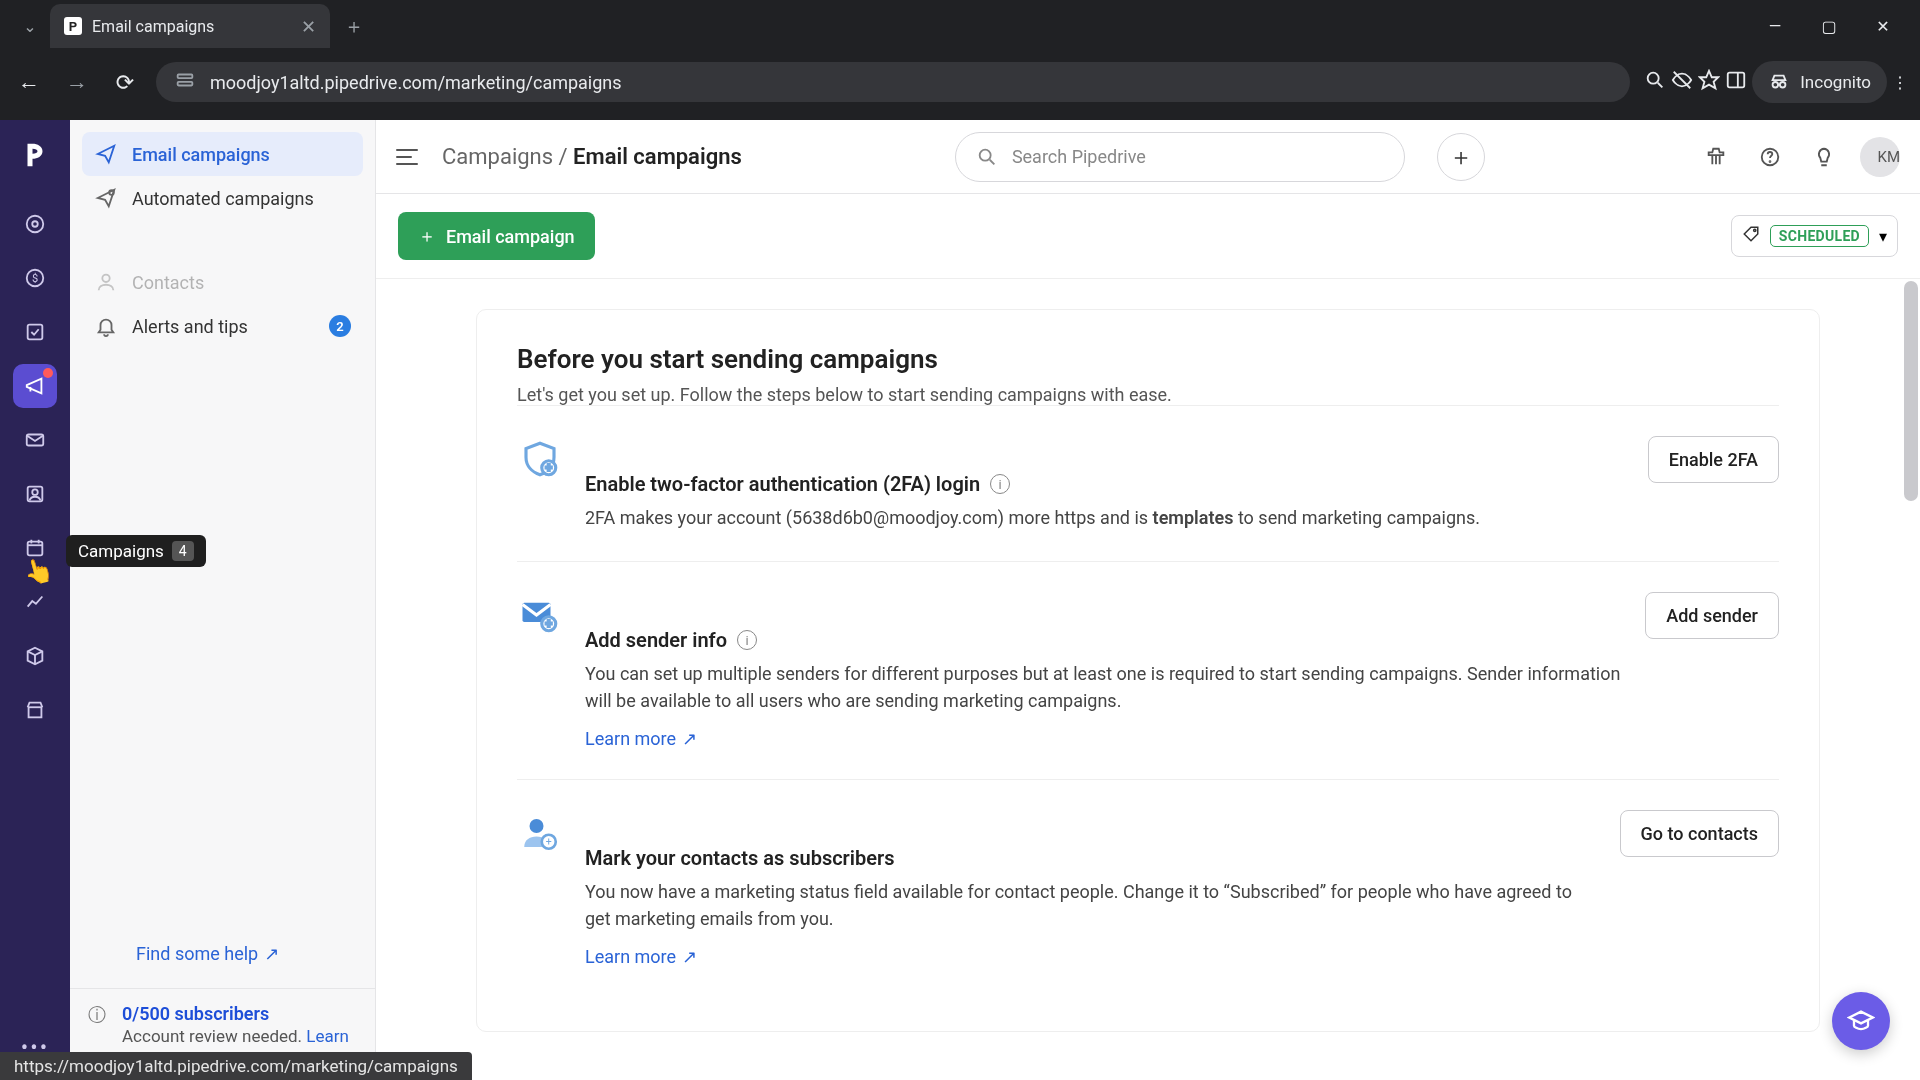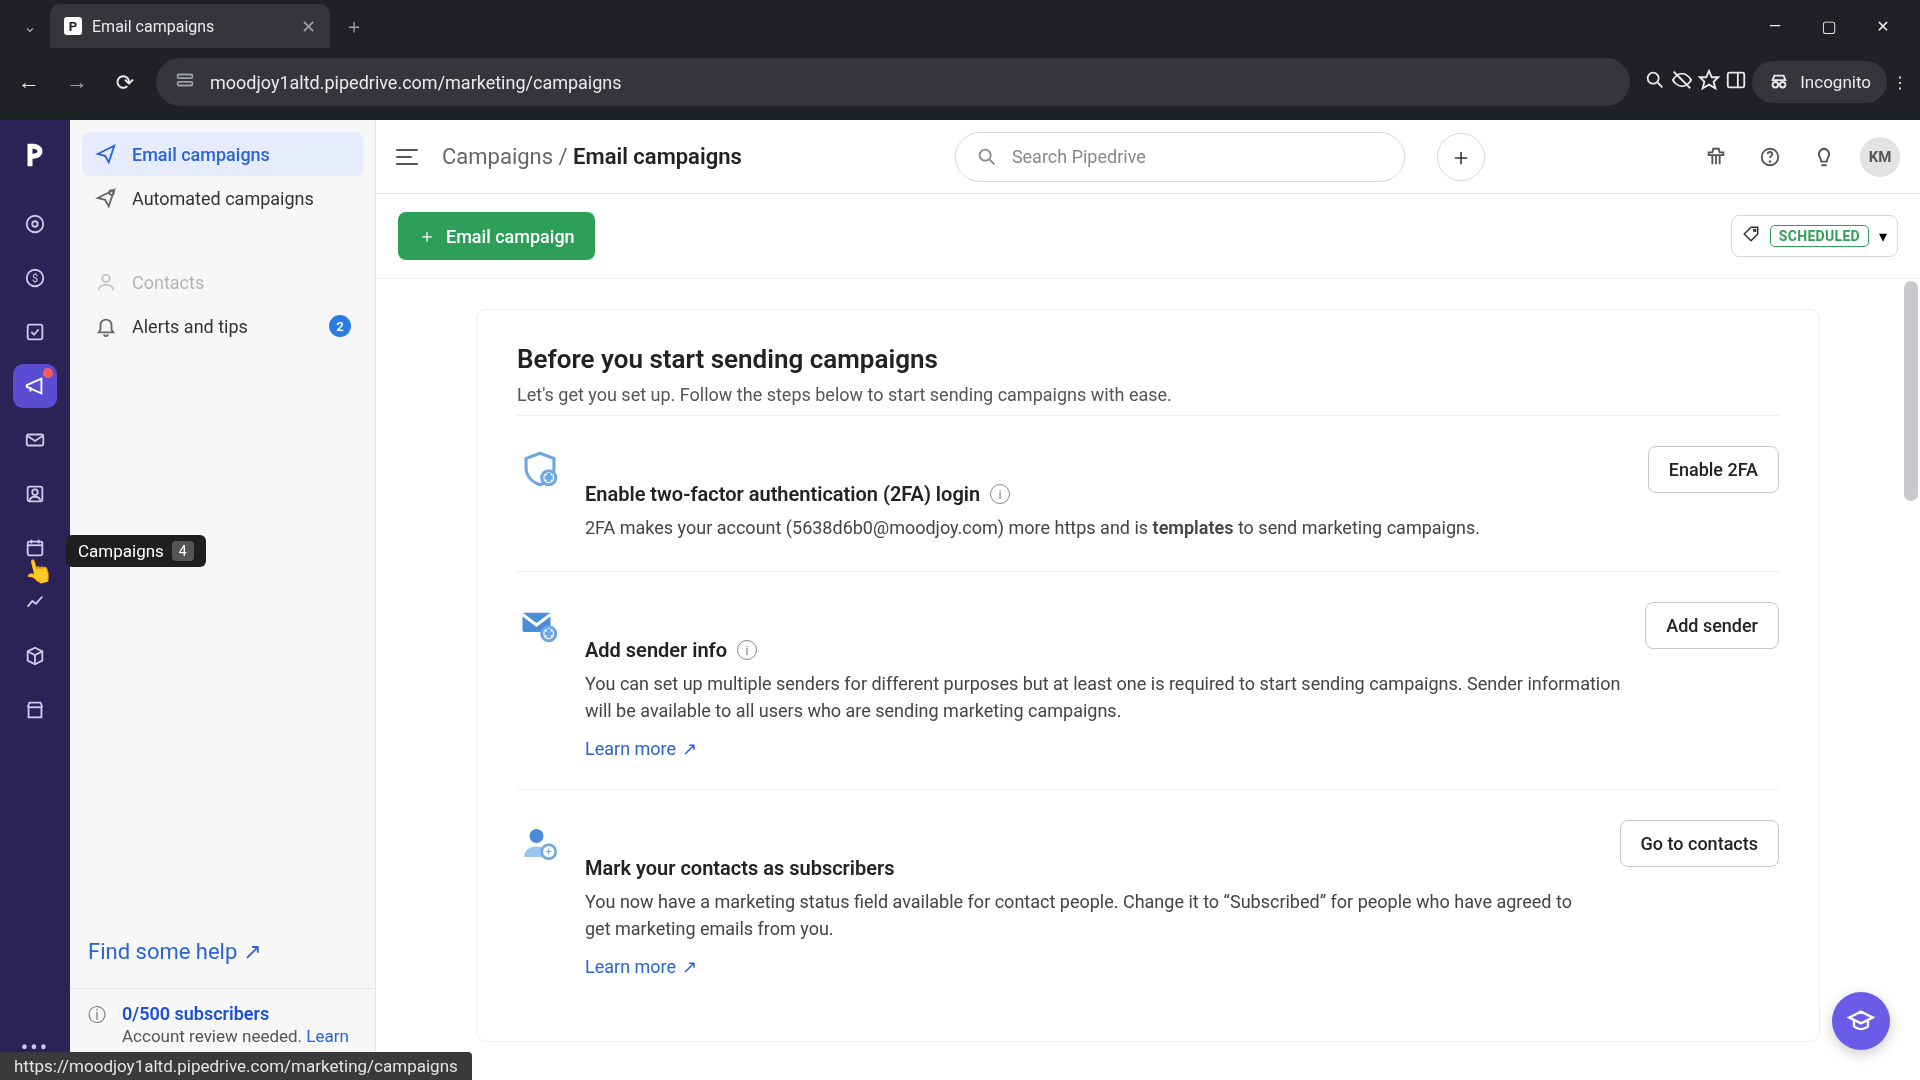--- a/index.html
+++ b/index.html
@@ -11,21 +11,21 @@
 .tab-dropdown { width: 40px; height: 40px; display:flex; align-items:center; justify-content:center; color:#9aa0a6; cursor:pointer;}
 .tab { background: #35363a; border-radius: 10px 10px 0 0; display:flex; align-items:center; padding:0 14px; height:44px; width:280px; gap:10px; color:#e8eaed; font-size:16px;}
 .tab .fav { width:18px; height:18px; background:#fff; border-radius:3px; display:flex; align-items:center; justify-content:center; font-weight:bold; color:#222; font-size:13px;}
 .tab .close { margin-left:auto; color:#9aa0a6; font-size:18px;}
 .newtab { width:36px; height:36px; display:flex; align-items:center; justify-content:center; color:#9aa0a6; font-size:20px; margin-left:6px;}
 .win-controls { margin-left:auto; display:flex; gap:24px; color:#e8eaed; padding-right:12px;}
 .win-controls span { width:30px; text-align:center; font-size:16px;}
 .addr-bar { display:flex; align-items:center; height:60px; padding:0 12px; gap:14px;}
 .addr-bar .navbtn { width:34px; height:34px; display:flex; align-items:center; justify-content:center; color:#9aa0a6; font-size:22px;}
 .addr-bar .navbtn.on { color:#e8eaed;}
-.addr-field { flex:1; background:#35363a; border-radius:24px; height:48px; display:flex; align-items:center; padding:0 18px; color:#e8eaed; font-size:18px; gap:14px;}
+.addr-field { flex:1; background:#35363a; border-radius:24px; height:40px; display:flex; align-items:center; padding:0 18px; color:#e8eaed; font-size:18px; gap:14px;}
 .addr-icons { display:flex; gap:5px; color:#e8eaed; align-items:center;}
 .incog-pill { background:#35363a; border-radius:22px; height:42px; display:flex; align-items:center; padding:0 16px; gap:10px; color:#e8eaed; font-size:17px;}
 
 
 .app { display:flex; height: calc(1080px - 120px); position:relative;}
 
 
 .icon-rail { width:70px; background:#2b2356; display:flex; flex-direction:column; align-items:center; padding-top:14px; gap:10px;}
 .rail-logo { width:42px; height:42px; display:flex; align-items:center; justify-content:center; color:#fff; font-size:26px; font-weight:bold; margin-bottom:16px;}
 .rail-item { width:44px; height:44px; border-radius:10px; display:flex; align-items:center; justify-content:center; position:relative;}
@@ -40,50 +40,50 @@
 
 
 .sub-sidebar { width:306px; background:#f7f7f8; border-right:1px solid #e5e5e7; display:flex; flex-direction:column; position:relative;}
 .sub-items { padding:12px;}
 .sub-item { display:flex; align-items:center; gap:14px; padding:10px 12px; border-radius:8px; font-size:18px; color:#333; cursor:pointer;}
 .sub-item.active { background:#e6ecfb; color:#2a63d6; font-weight:500;}
 .sub-item .i { width:24px; height:24px; display:flex; align-items:center; justify-content:center;}
 .sub-item .bubble { margin-left:auto; background:#2a7de1; color:#fff; border-radius:50%; width:22px; height:22px; font-size:13px; display:flex; align-items:center; justify-content:center; font-weight:600;}
 .sub-spacer { height:40px;}
 .sub-footer { margin-top:auto; padding:14px 18px;}
-.sub-link { color:#2a63d6; font-size:22px; padding:10px 0; display:flex; align-items:center; gap:6px; cursor:pointer;}
+.sub-link { color:#2a63d6; font-size:18px; padding:10px 0; display:flex; align-items:center; gap:6px; cursor:pointer;margin-left:48px;}
 .sub-info { border-top:1px solid #e5e5e7; padding:14px 18px; display:flex; gap:12px;}
 .sub-info .ii { color:#777; font-size:18px; width:22px; flex-shrink:0;}
 .sub-info .t1 { font-weight:600; font-size:18px; color:#1d4ed8;}
 .sub-info .t2 { font-size:17px; color:#555; margin-top:2px;}
 .sub-info .t2 a { color:#2a63d6;}
 
 
 .main { flex:1; display:flex; flex-direction:column; min-width:0;}
 .topbar { height:74px; border-bottom:1px solid #e5e5e7; display:flex; align-items:center; padding:0 20px; gap:18px;}
 .menu-toggle { width:28px; height:28px; display:flex; flex-direction:column; justify-content:center; gap:5px; cursor:pointer;}
 .menu-toggle span { height:2px; background:#555; border-radius:2px;}
 .menu-toggle span:nth-child(1){width:22px;} .menu-toggle span:nth-child(2){width:16px;} .menu-toggle span:nth-child(3){width:22px;}
 .crumbs { font-size:22px; color:#666;text-align:center;}
 .crumbs b { color:#222; font-weight:600;}
 .search { margin-left:auto; margin-right:0; width:450px; height:50px; border:1px solid #d7d7db; border-radius:26px; display:flex; align-items:center; padding:0 20px; gap:14px; color:#888; font-size:18px;}
 .addbtn { width:48px; height:48px; border:1px solid #d7d7db; border-radius:50%; display:flex; align-items:center; justify-content:center; font-size:24px; color:#333; margin-left:14px;}
 .top-right { margin-left:auto; display:flex; align-items:center; gap:18px;}
 .top-ico { width:36px; height:36px; display:flex; align-items:center; justify-content:center; color:#555; cursor:pointer;}
-.avatar { width:40px; height:40px; border-radius:50%; background:#e3e3e6; display:flex; align-items:center; justify-content:center; font-size:15px; font-weight:700; color:#555;}
+.avatar { width:40px; height:40px; border-radius:50%; background:#e3e3e6; display:flex; align-items:center; justify-content:flex-end; font-size:15px; font-weight:400; color:#555;}
 
 .actionbar { display:flex; align-items:center; padding:18px 22px; border-bottom:1px solid #eee;}
 .btn-primary { background:#2e9f58; color:#fff; border:none; border-radius:8px; padding:12px 20px; font-size:18px; font-weight:500; display:flex; align-items:center; gap:10px; cursor:pointer;}
 .sched-pill { margin-left:auto; border:1px solid #d7d7db; border-radius:8px; height:42px; display:flex; align-items:center; padding:0 10px; gap:10px; cursor:pointer;}
 .sched-pill .lbl { border:1.5px solid #2e9f58; color:#2e9f58; border-radius:5px; padding:2px 8px; font-size:14px; font-weight:700; letter-spacing:0.3px;}
 
 .content { flex:1; overflow:auto; padding:30px 100px; position:relative;}
 .card { background:#fff; border:1px solid #eee; border-radius:10px; padding:34px 40px;}
 .card h2 { font-size:26px; font-weight:600; color:#222; margin-bottom:10px;}
-.card .sub { font-size:18px; color:#555; margin-bottom:10px;}
+.card .sub { font-size:18px; color:#555; }
 .step { display:flex; padding:30px 0; border-top:1px solid #eee; gap:22px;}
 .step:first-of-type { border-top:1px solid #eee; margin-top:26px;}
 .step .sicon { width:46px; height:46px; flex-shrink:0; display:flex; align-items:center; justify-content:center;}
 .step .body { flex:1;}
 .step h3 { font-size:20px; font-weight:600; color:#222; display:flex; align-items:center; gap:10px;margin-top:36px;}
 .step h3 .info { width:20px; height:20px; border:1.5px solid #888; border-radius:50%; display:inline-flex; align-items:center; justify-content:center; font-size:13px; color:#888; font-weight:normal;}
 .step p { font-size:18px; color:#444; margin-top:8px; line-height:1.5;}
 .step p b { font-weight:600;}
 .step .learn { color:#2a63d6; font-size:18px; margin-top:14px; display:inline-flex; align-items:center; gap:6px; cursor:pointer;}
 .step .act { flex-shrink:0;}

